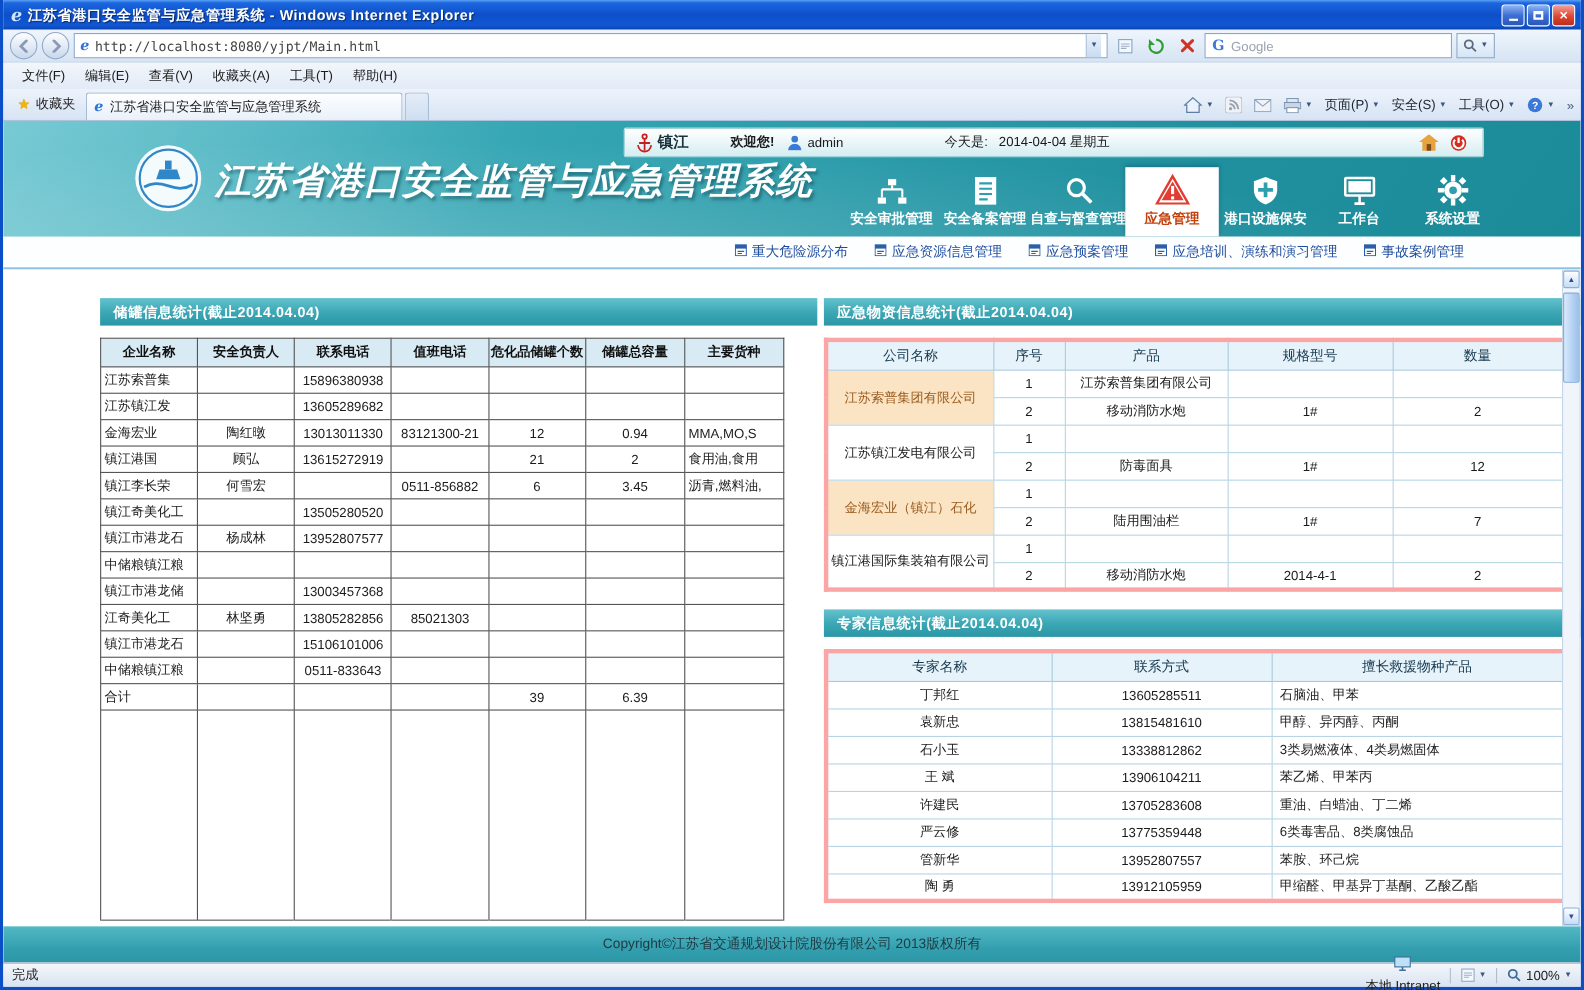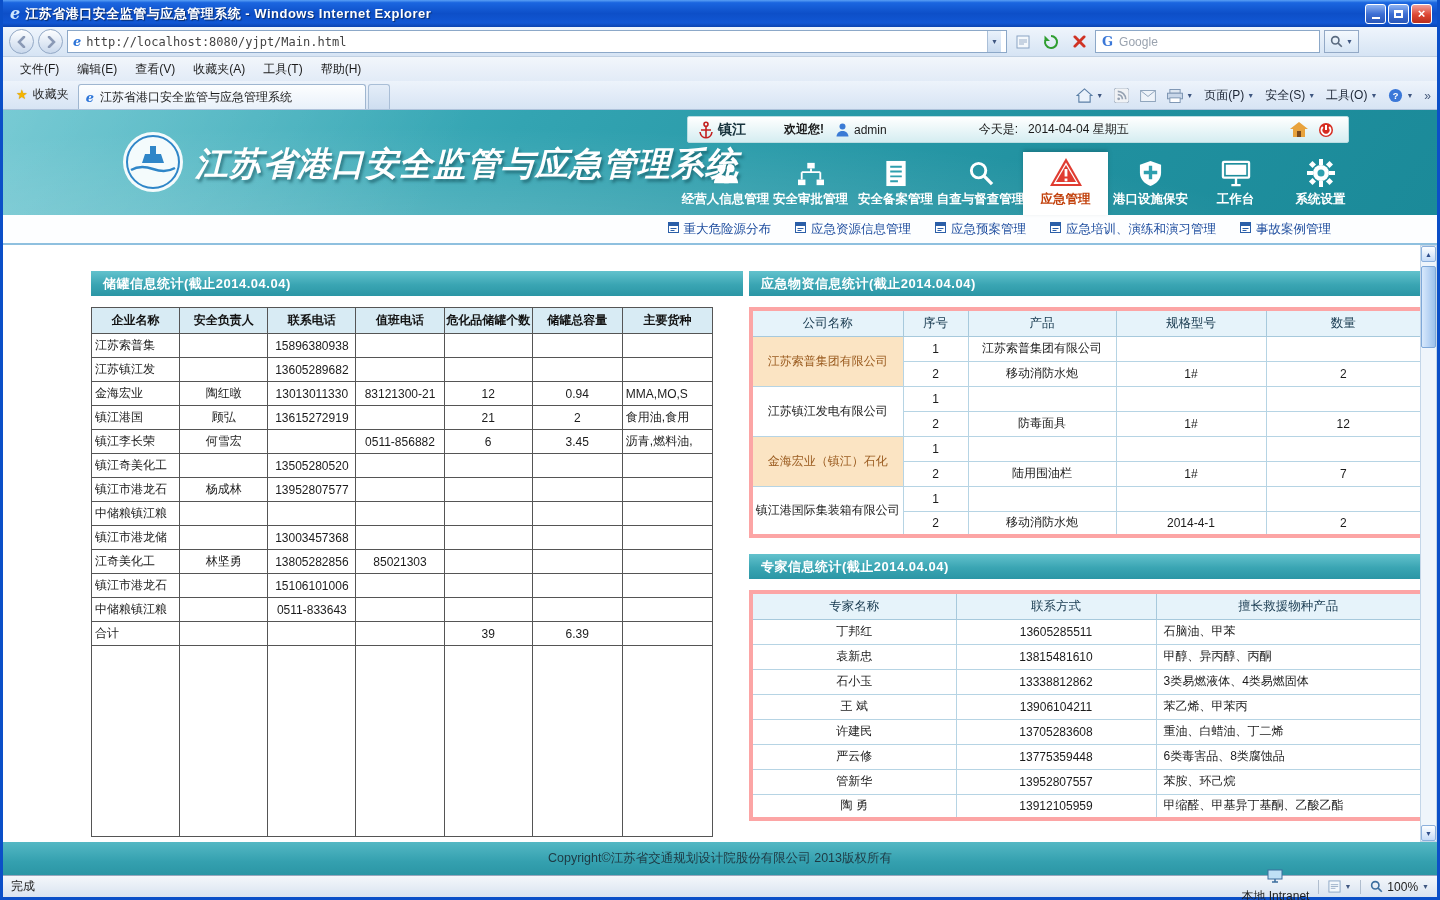--- a/index.html
+++ b/index.html
@@ -46,21 +46,21 @@
   .tb-group{display:flex;align-items:center;gap:3px;cursor:pointer;}
   .overflow-glyph{font-size:12px;color:#44597a;}
 
   
   .viewport{flex:1;display:flex;flex-direction:column;background:#fff;overflow:hidden;}
 
   .page-header{height:105px;flex:0 0 105px;background:linear-gradient(125deg,#56BDC9 0%,#33A4B2 35%,#20909F 75%,#1B8A99 100%);position:relative;}
   .page-header::after{content:"";position:absolute;inset:0;background:linear-gradient(115deg,rgba(255,255,255,.20) 0%,rgba(255,255,255,0) 32%),radial-gradient(ellipse at 28% 130%,rgba(255,255,255,.22),rgba(255,255,255,0) 62%);pointer-events:none;}
   .logo{position:absolute;left:118px;top:20px;width:64px;height:64px;z-index:2;}
   .site-title{position:absolute;left:192px;top:32px;font-size:33px;font-weight:bold;font-style:italic;color:#fff;letter-spacing:1px;text-shadow:2px 3px 3px rgba(8,62,72,.5);z-index:2;white-space:nowrap;}
-  .user-strip{position:absolute;right:88px;top:6px;width:662px;height:27px;background:linear-gradient(180deg,#FFFFFF,#D5EDF1);border:1px solid #BBDDE2;border-radius:2px;display:flex;align-items:center;padding:0 10px;font-size:12px;color:#1b1b1b;z-index:3;}
+  .user-strip{position:absolute;right:88px;top:6px;width:782px;height:27px;background:linear-gradient(180deg,#FFFFFF,#D5EDF1);border:1px solid #BBDDE2;border-radius:2px;display:flex;align-items:center;padding:0 10px;font-size:12px;color:#1b1b1b;z-index:3;}
   .anchor-ico{margin-right:4px;display:flex;}
   .city{font-size:14px;font-weight:bold;color:#17323c;}
   .welcome{margin-left:38px;font-weight:bold;}
   .person-ico{margin-left:12px;display:flex;}
   .uname{margin-left:5px;}
   .today{margin-left:92px;display:flex;gap:10px;}
   .house-ico{margin-left:auto;cursor:pointer;display:flex;}
   .power-ico{margin-left:10px;margin-right:4px;cursor:pointer;display:flex;}
   .main-nav{position:absolute;right:74px;bottom:0;display:flex;align-items:flex-end;z-index:2;}
   .nav-item{width:85px;padding:5px 0 7px;display:flex;flex-direction:column;align-items:center;gap:4px;color:#fff;font-size:12.5px;font-weight:bold;cursor:pointer;}
@@ -294,31 +294,20 @@
         <span class="power-ico">
           <svg width="16" height="16" viewBox="0 0 16 16">
               <circle cx="8" cy="8" r="7" fill="#D62B1F"></circle>
               <path d="M8 3v5" stroke="#fff" stroke-width="2"></path>
               <path d="M4.8 5a4.5 4.5 0 1 0 6.4 0" fill="none" stroke="#fff" stroke-width="2"></path>
             </svg>
         </span>
       </div>
 
       <div class="main-nav">
-          <div class="nav-item">
-            <span class="nav-ico">
-              <svg width="30" height="26" viewBox="0 0 32 28">
-                <circle cx="11" cy="8" r="4.2" fill="#fff"></circle>
-                <circle cx="21" cy="8" r="4.2" fill="#fff"></circle>
-                <path d="M3 24c0-6 4-9 8-9s8 3 8 9z" fill="#fff"></path>
-                <path d="M14 24c.5-5 3.5-9 7-9 4 0 8 3 8 9z" fill="#fff"></path>
-              </svg>
-            </span>
-            <span class="nav-label">经营人信息管理</span>
-          </div>
           <div class="nav-item">
             <span class="nav-ico">
               <svg width="30" height="26" viewBox="0 0 32 28">
                 <rect x="12" y="2" width="8" height="6" fill="#fff"></rect>
                 <rect x="2" y="20" width="8" height="6" fill="#fff"></rect>
                 <rect x="22" y="20" width="8" height="6" fill="#fff"></rect>
                 <path d="M16 8v4M6 12h20M6 12v8M26 12v8" stroke="#fff" stroke-width="2" fill="none"></path>
               </svg>
             </span>
             <span class="nav-label">安全审批管理</span>

